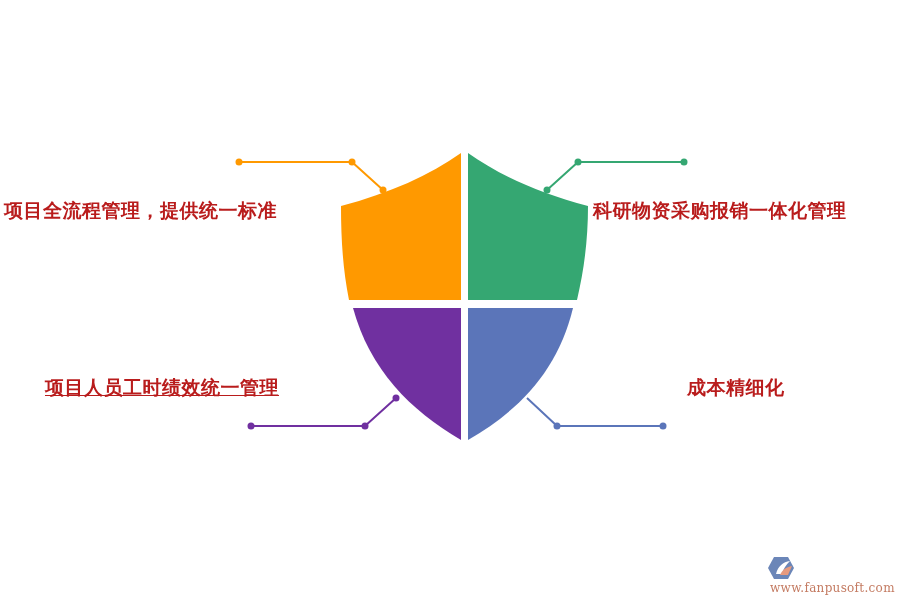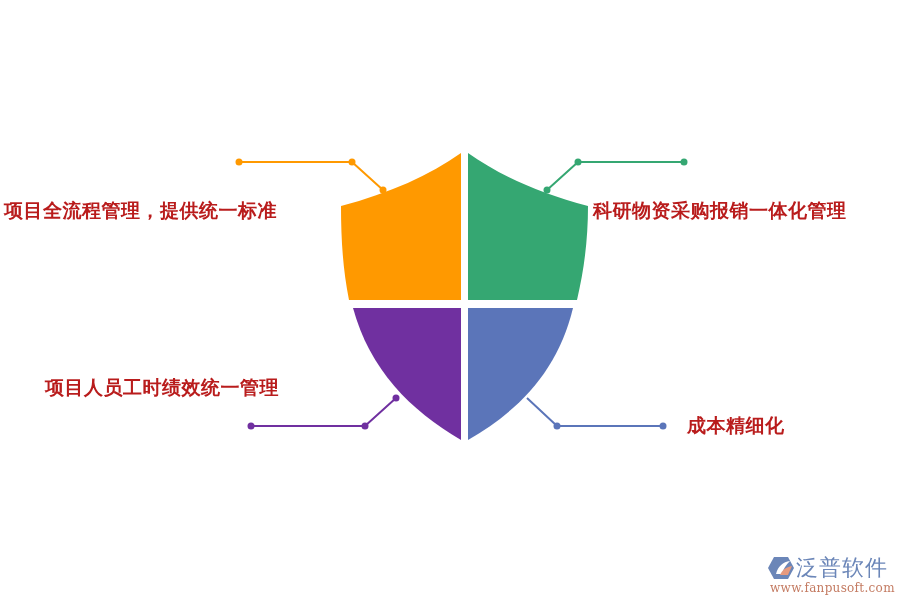--- a/index.html
+++ b/index.html
@@ -3,22 +3,22 @@
   <meta charset="utf-8">
   <style>
     html, body { margin: 0; padding: 0; background: #ffffff; }
     body { width: 900px; height: 600px; position: relative; overflow: hidden;
            font-family: "DejaVu Sans", "Liberation Sans", sans-serif; }
     #diagram { position: absolute; left: 0; top: 0; width: 900px; height: 600px; }
     .label { position: absolute; font-size: 19px; font-weight: bold; color: #b91c1c;
              white-space: nowrap; letter-spacing: 0.5px; }
     #lbl-tl { left: 4px; top: 198px; }
     #lbl-tr { left: 593px; top: 198px; text-align: right; }
-    #lbl-bl { left: 45px; top: 375px; }
-    #lbl-br { left: 687px; top: 375px; margin-top: 38px; }
+    #lbl-bl { left: 45px; top: 375px; text-decoration: underline; }
+    #lbl-br { left: 687px; top: 375px; }
     .logo { position: absolute; left: 768px; top: 553px; width: 128px; height: 40px; }
     .logo-icon { position: absolute; left: 0; top: 3px; width: 26px; height: 24px; }
     .logo-name { position: absolute; left: 28px; top: 0px; font-size: 22px; color: #6b86b8;
                  letter-spacing: 1px; font-family: "DejaVu Sans", sans-serif; }
     .logo-url { position: absolute; left: 2px; top: 28px; font-size: 12px; color: #c47b62;
                 font-family: "DejaVu Serif", serif; letter-spacing: 0.3px; }
   </style>
 </head>
 <body>
 
@@ -64,15 +64,14 @@
 <div id="lbl-tr" class="label">科研物资采购报销一体化管理</div>
 <div id="lbl-bl" class="label">项目人员工时绩效统一管理</div>
 <div id="lbl-br" class="label">成本精细化</div>
 
 <div class="logo">
   <svg class="logo-icon" viewBox="0 0 26 24">
     <polygon points="6,1 20,1 26,12 20,23 6,23 0,12" fill="#6b86b8"></polygon>
     <path d="M8,18 C10,10 15,6 22,5 C18,9 15,13 14,18 Z" fill="#ffffff"></path>
     <path d="M12,19 C14,14 18,11 24,10 L20,19 Z" fill="#e79a7e"></path>
   </svg>
-  <span class="logo-name">泛普软件</span>
   <span class="logo-url">www.fanpusoft.com</span>
 </div>
 
 </body></html>

